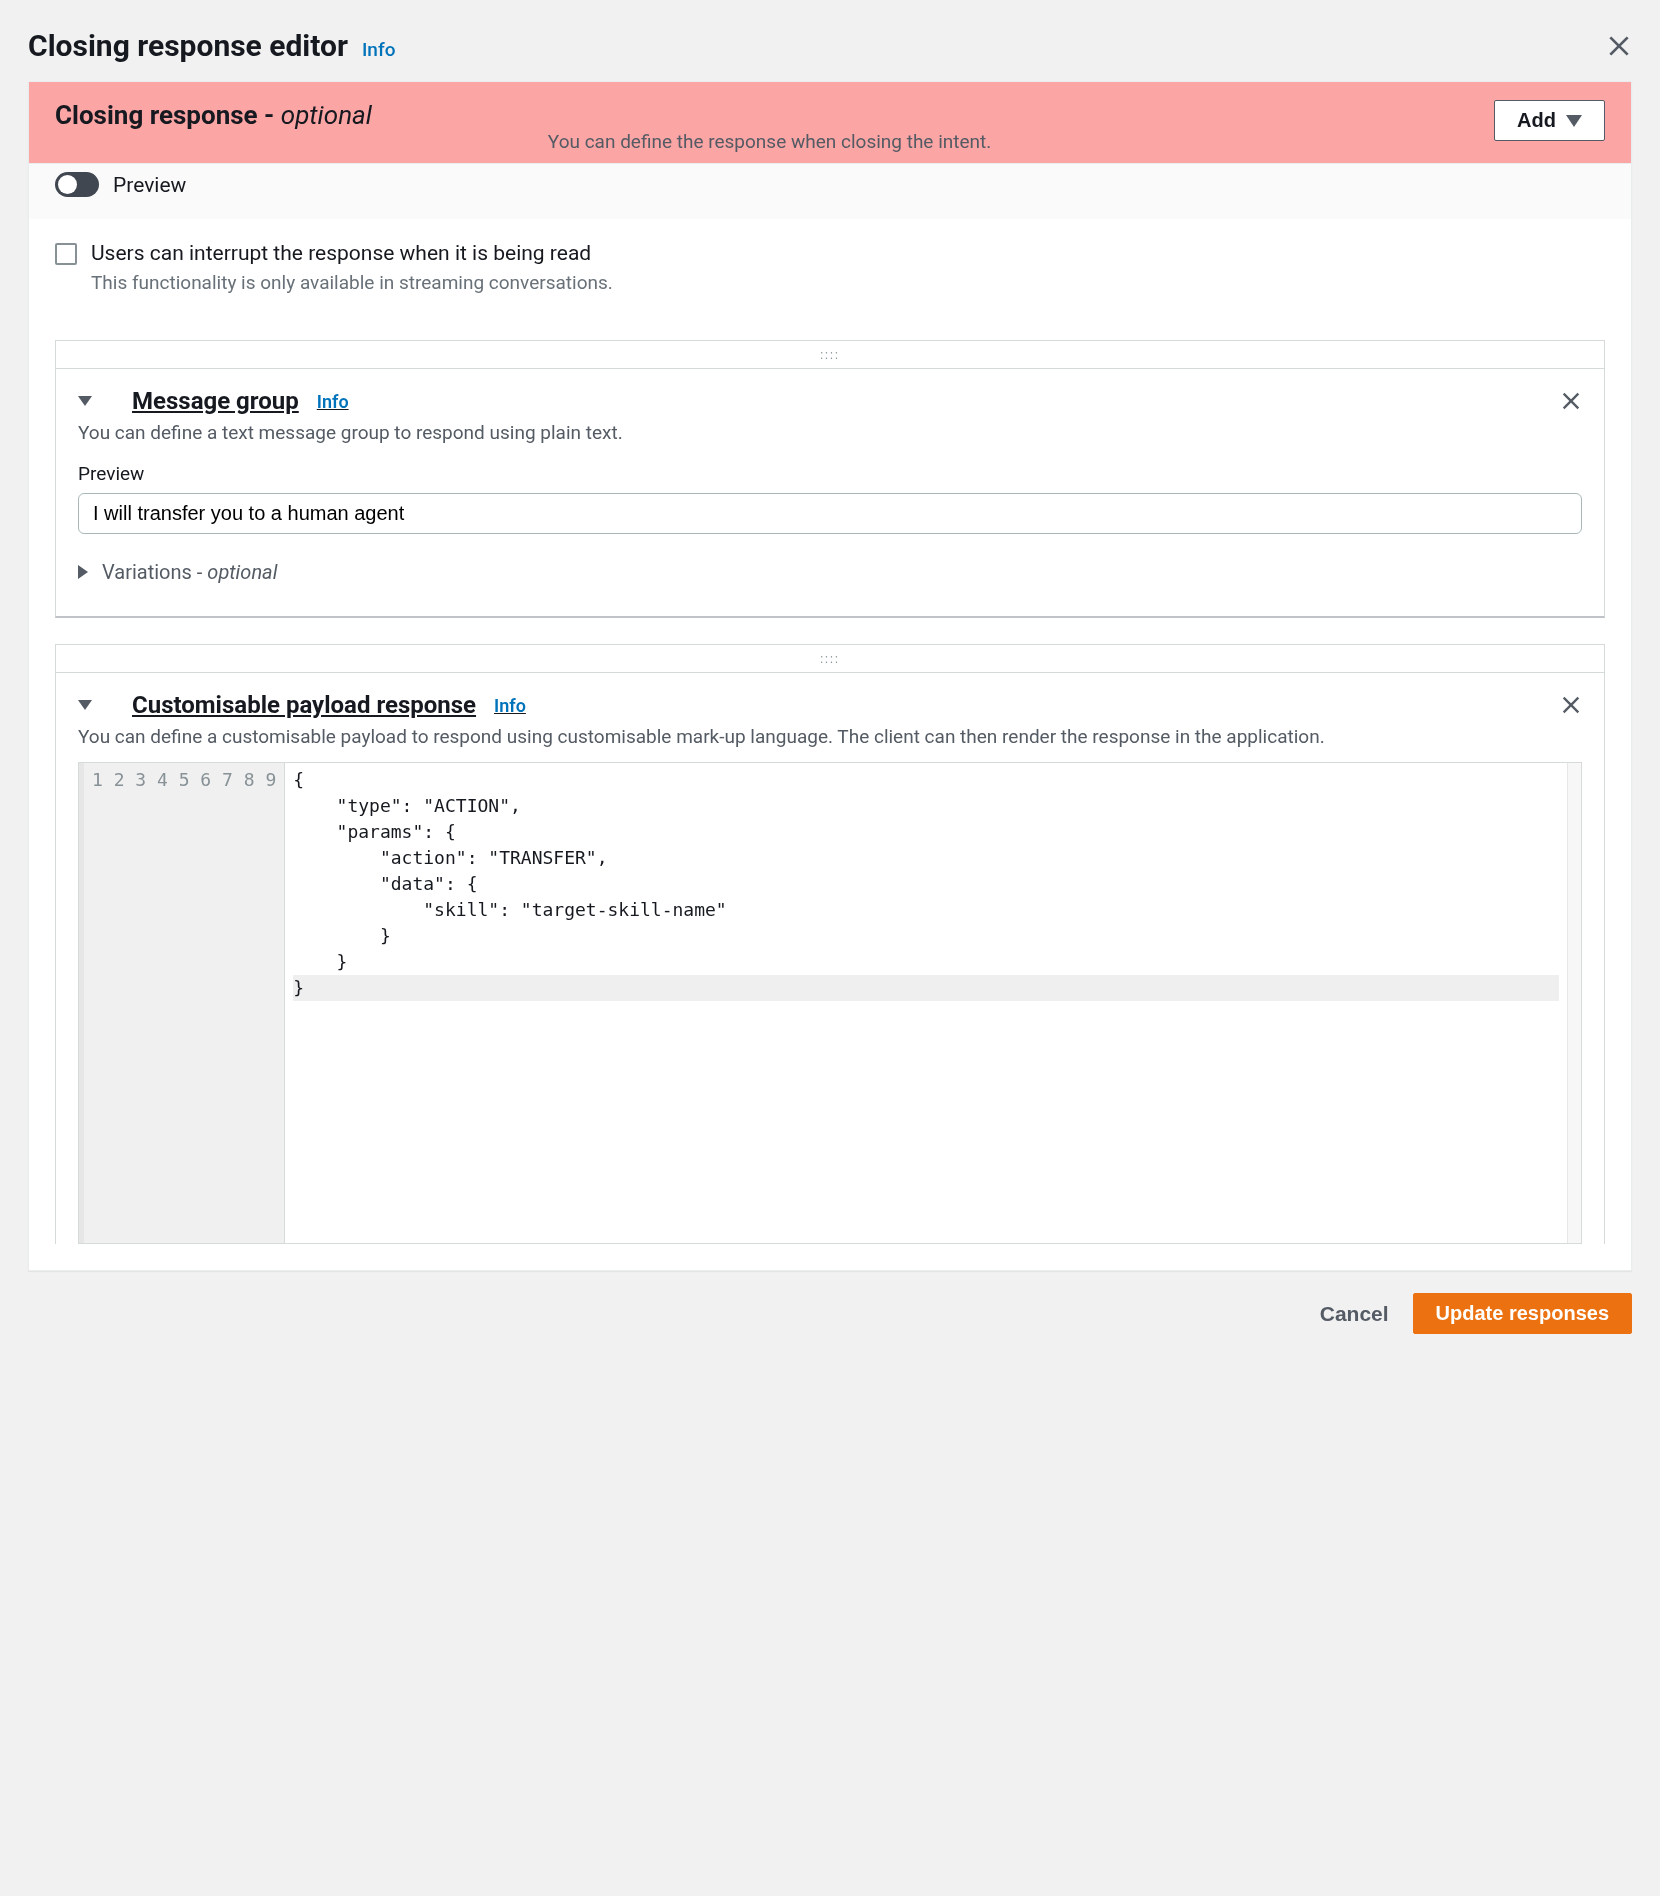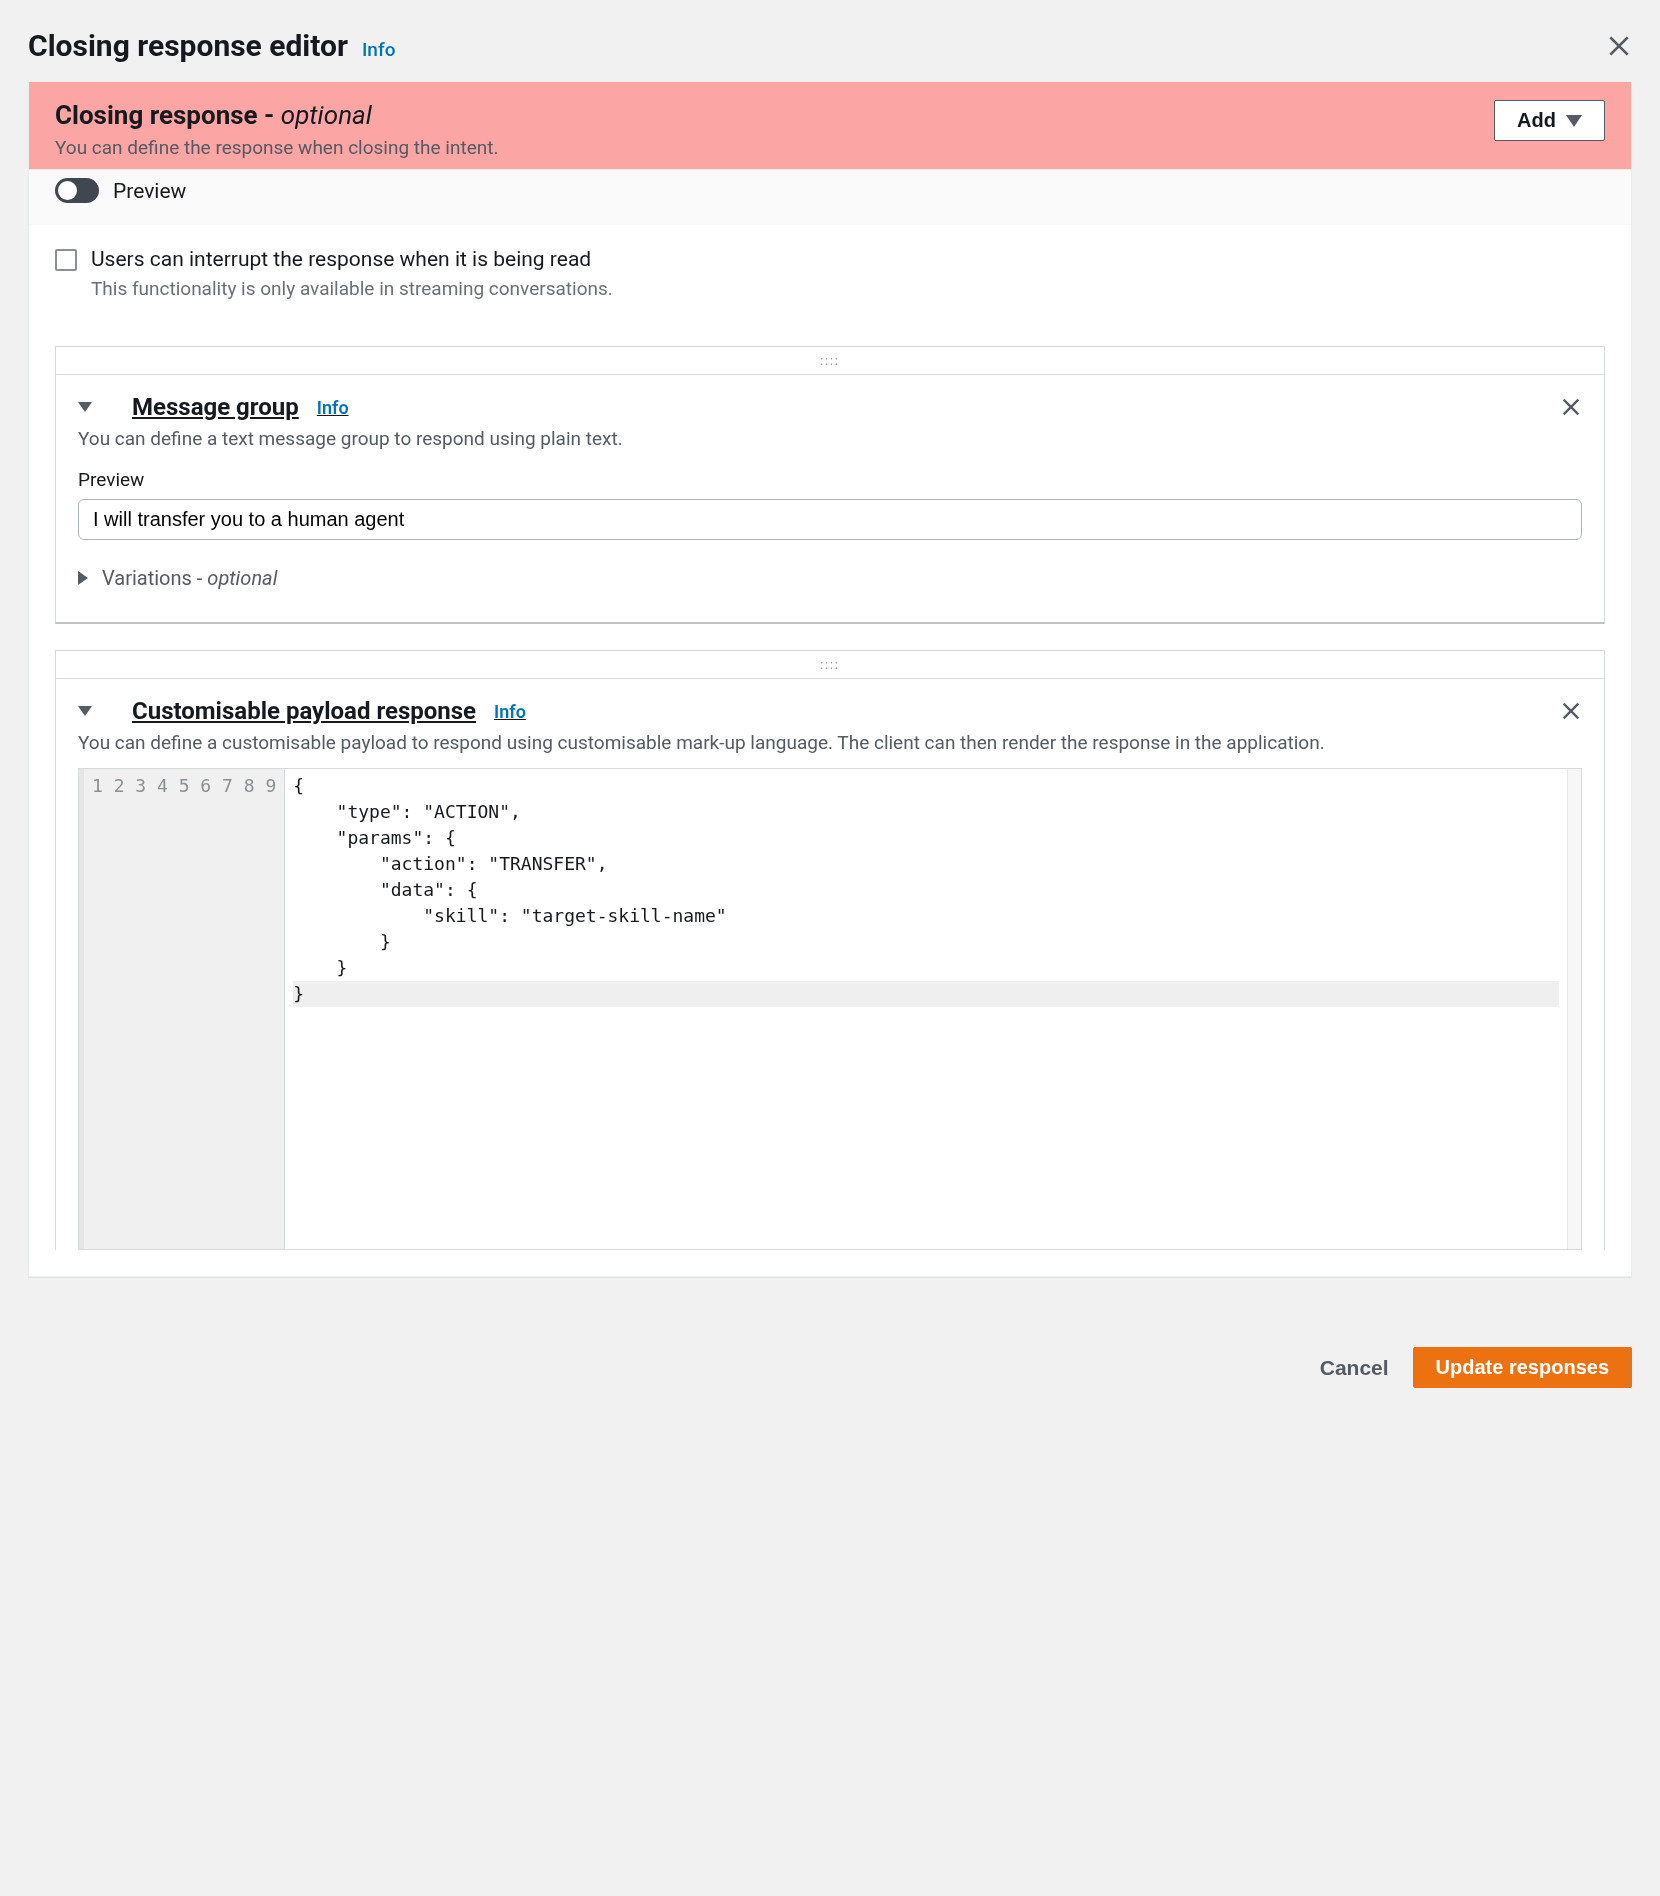--- a/index.html
+++ b/index.html
@@ -63,21 +63,21 @@
     font-size: 26px;
     font-weight: 700;
   }
   .panel-heading .optional {
     font-style: italic;
     font-weight: 400;
   }
   .panel-desc {
     font-size: 19px;
     color: #545b64;
-    margin-top: 6px;
+    text-align: center;
   }
   .btn {
     display: inline-flex;
     align-items: center;
     gap: 10px;
     padding: 8px 22px;
     border: 1px solid #545b64;
     border-radius: 2px;
     background: #fff;
     cursor: pointer;
@@ -268,21 +268,20 @@
     width: 14px;
     background: #f7f7f7;
     border-left:1px solid #e6e6e6;
   }
   .footer-actions {
     display: flex;
     justify-content: flex-end;
     align-items: center;
     gap: 18px;
     padding: 22px 0 0 0;
-    margin-top: 48px;
   }
   .x-icon-sm {
     width: 22px; height: 22px;
     cursor: pointer;
     color:#545b64;
   }
 </style>
 </head>
 <body>
 

